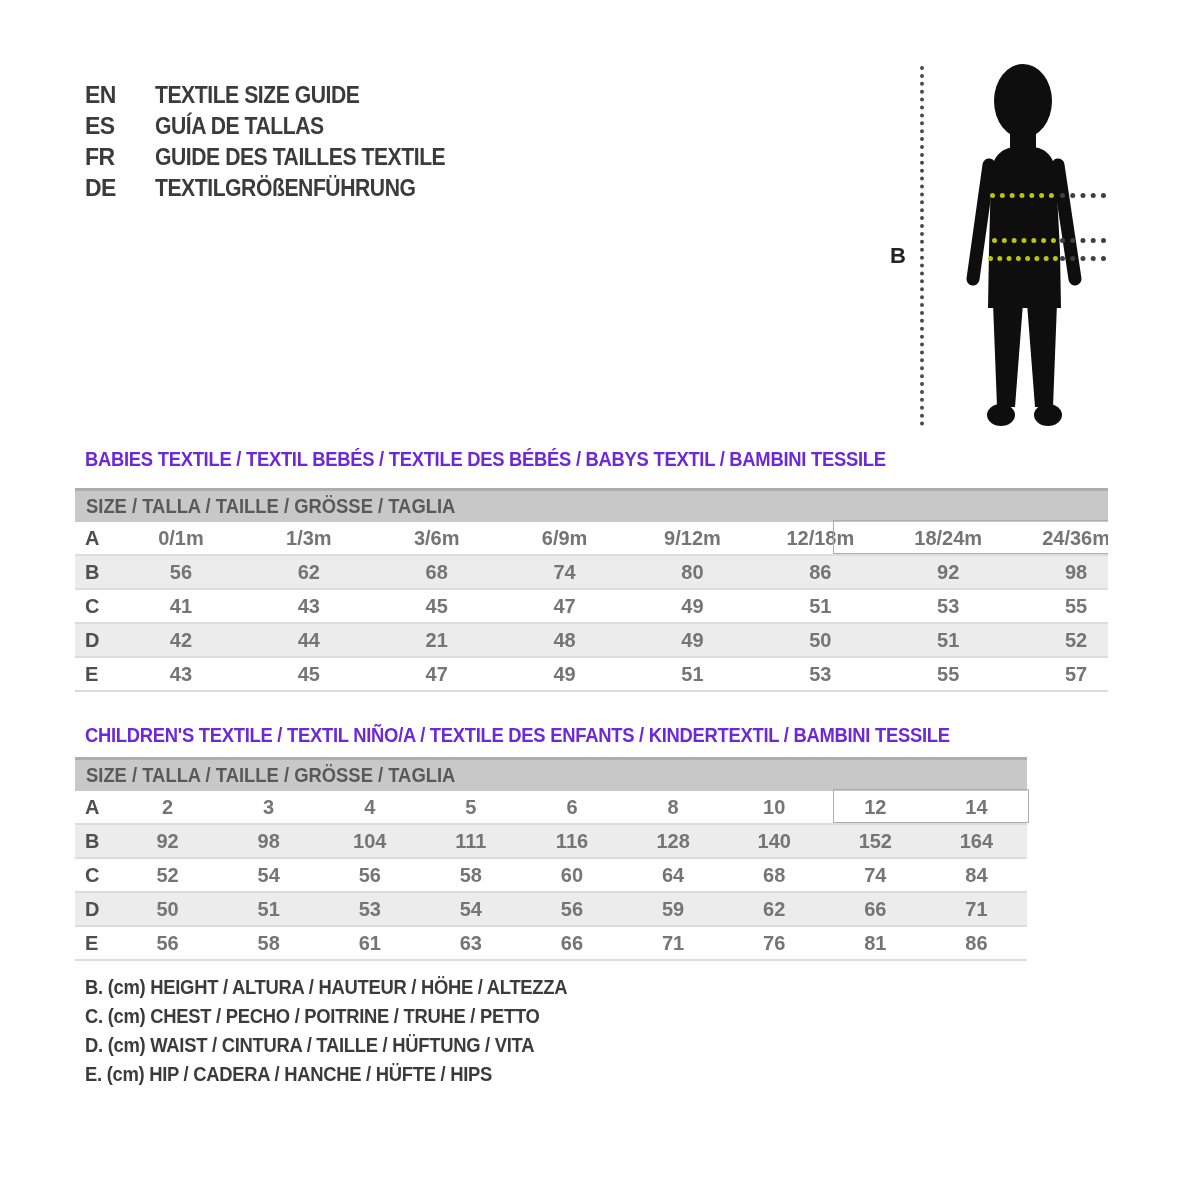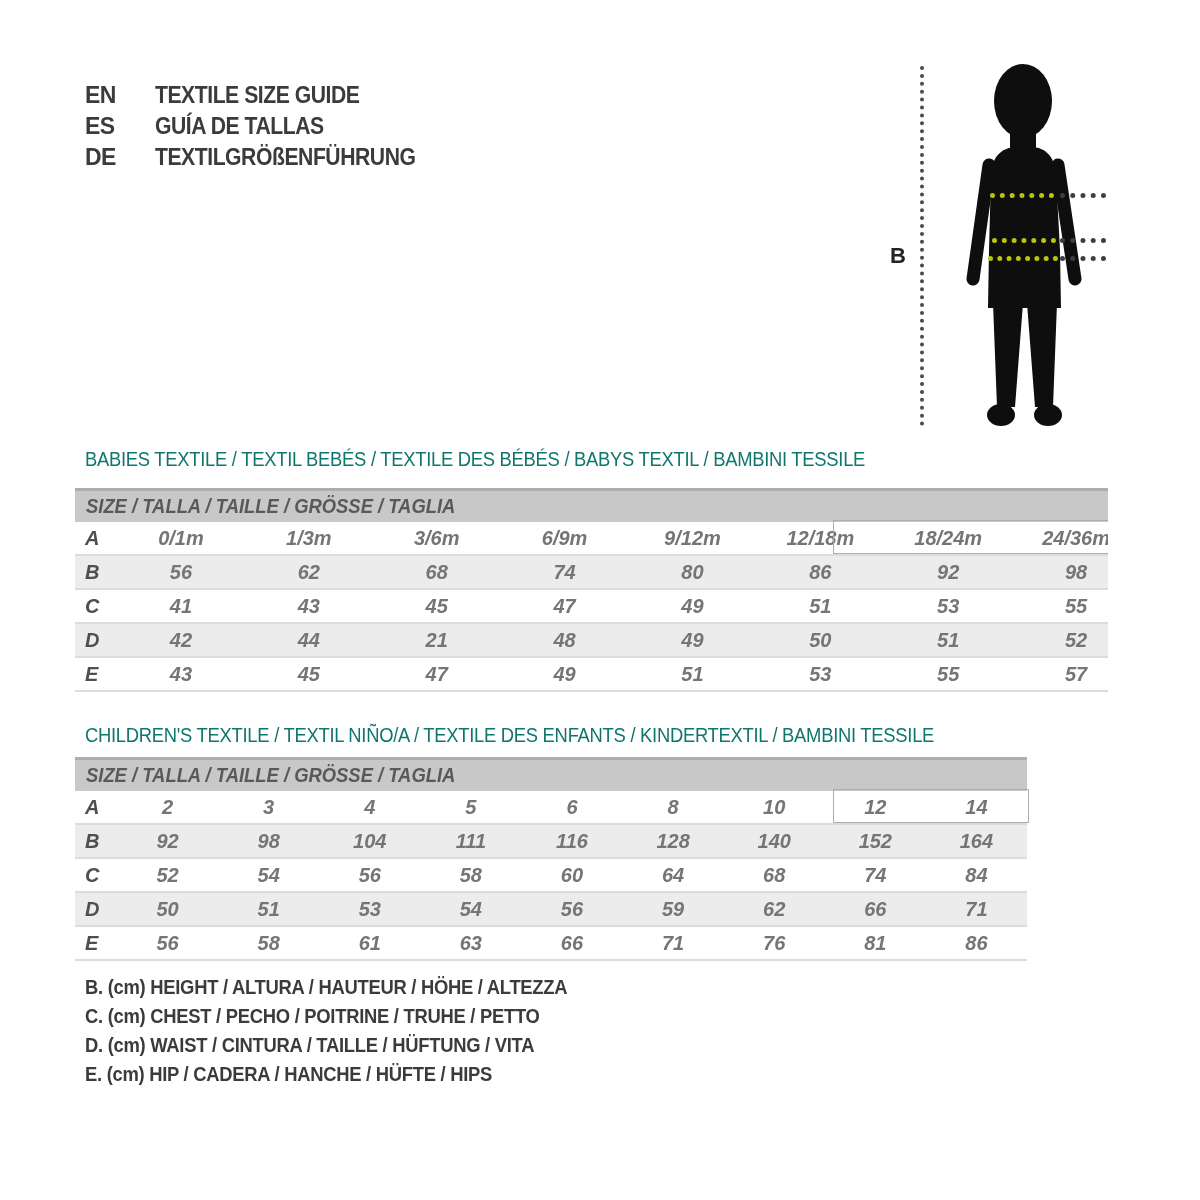--- a/index.html
+++ b/index.html
@@ -15,24 +15,24 @@
   .lang-code { width:70px; }
 
   
   .figure-svg { position:absolute; left:955px; top:55px; }
   .dotline-v { position:absolute; width:0; border-left:4px dotted #4a4a4a; }
   .dotline-h { position:absolute; height:0; border-top:5px dotted #3f3f3f; }
   .dotline-h.accent { border-top-color:#b9c40b; }
   .m-label { position:absolute; font-size:22px; font-weight:bold; color:#242424; letter-spacing:-0.5px; line-height:20px; }
 
   
-  .section-title { position:absolute; left:85px; font-size:20px; font-weight:normal; letter-spacing:-0.3px; color:#0f766e; }
-
-  
-  .size-table { position:absolute; left:75px;font-style:italic; }
+  .section-title { position:absolute; left:85px; font-size:20px; font-weight:bold; letter-spacing:-0.3px; color:#6d28d9; }
+
+  
+  .size-table { position:absolute; left:75px; }
   .thead {
     height:31px; background:#c8c8c8; border-top:3px solid #adadad;
     display:flex; align-items:center; padding-left:11px;
     color:#595959; font-size:20px; font-weight:bold;
   }
   .trow {
     display:flex; height:32px; align-items:center;
     border-bottom:2px solid #dcdcdc;
     font-size:20px; font-weight:bold; color:#757575;
   }
@@ -54,20 +54,24 @@
   <div class="lang-list">
     <div class="lang-row">
       <span class="lang-code">EN</span>
       <span class="lang-text cond">TEXTILE SIZE GUIDE</span>
     </div>
     <div class="lang-row">
       <span class="lang-code">ES</span>
       <span class="lang-text cond">GUÍA DE TALLAS</span>
     </div>
     <div class="lang-row">
+      <span class="lang-code">FR</span>
+      <span class="lang-text cond">GUIDE DES TAILLES TEXTILE</span>
+    </div>
+    <div class="lang-row">
       <span class="lang-code">DE</span>
       <span class="lang-text cond">TEXTILGRÖßENFÜHRUNG</span>
     </div>
   </div>
 
   <svg class="figure-svg" width="140" height="380" viewBox="0 0 140 380">
     <g fill="#0e0e0e" stroke="none">
       <ellipse cx="68" cy="46" rx="29" ry="37"></ellipse>
       <rect x="55" y="70" width="26" height="32"></rect>
       <path d="M36,120 C37,101 47,93 60,92 L78,92 C90,93 100,101 101,120 L105,195 L106,253 L33,253 L34,195 Z"></path>

